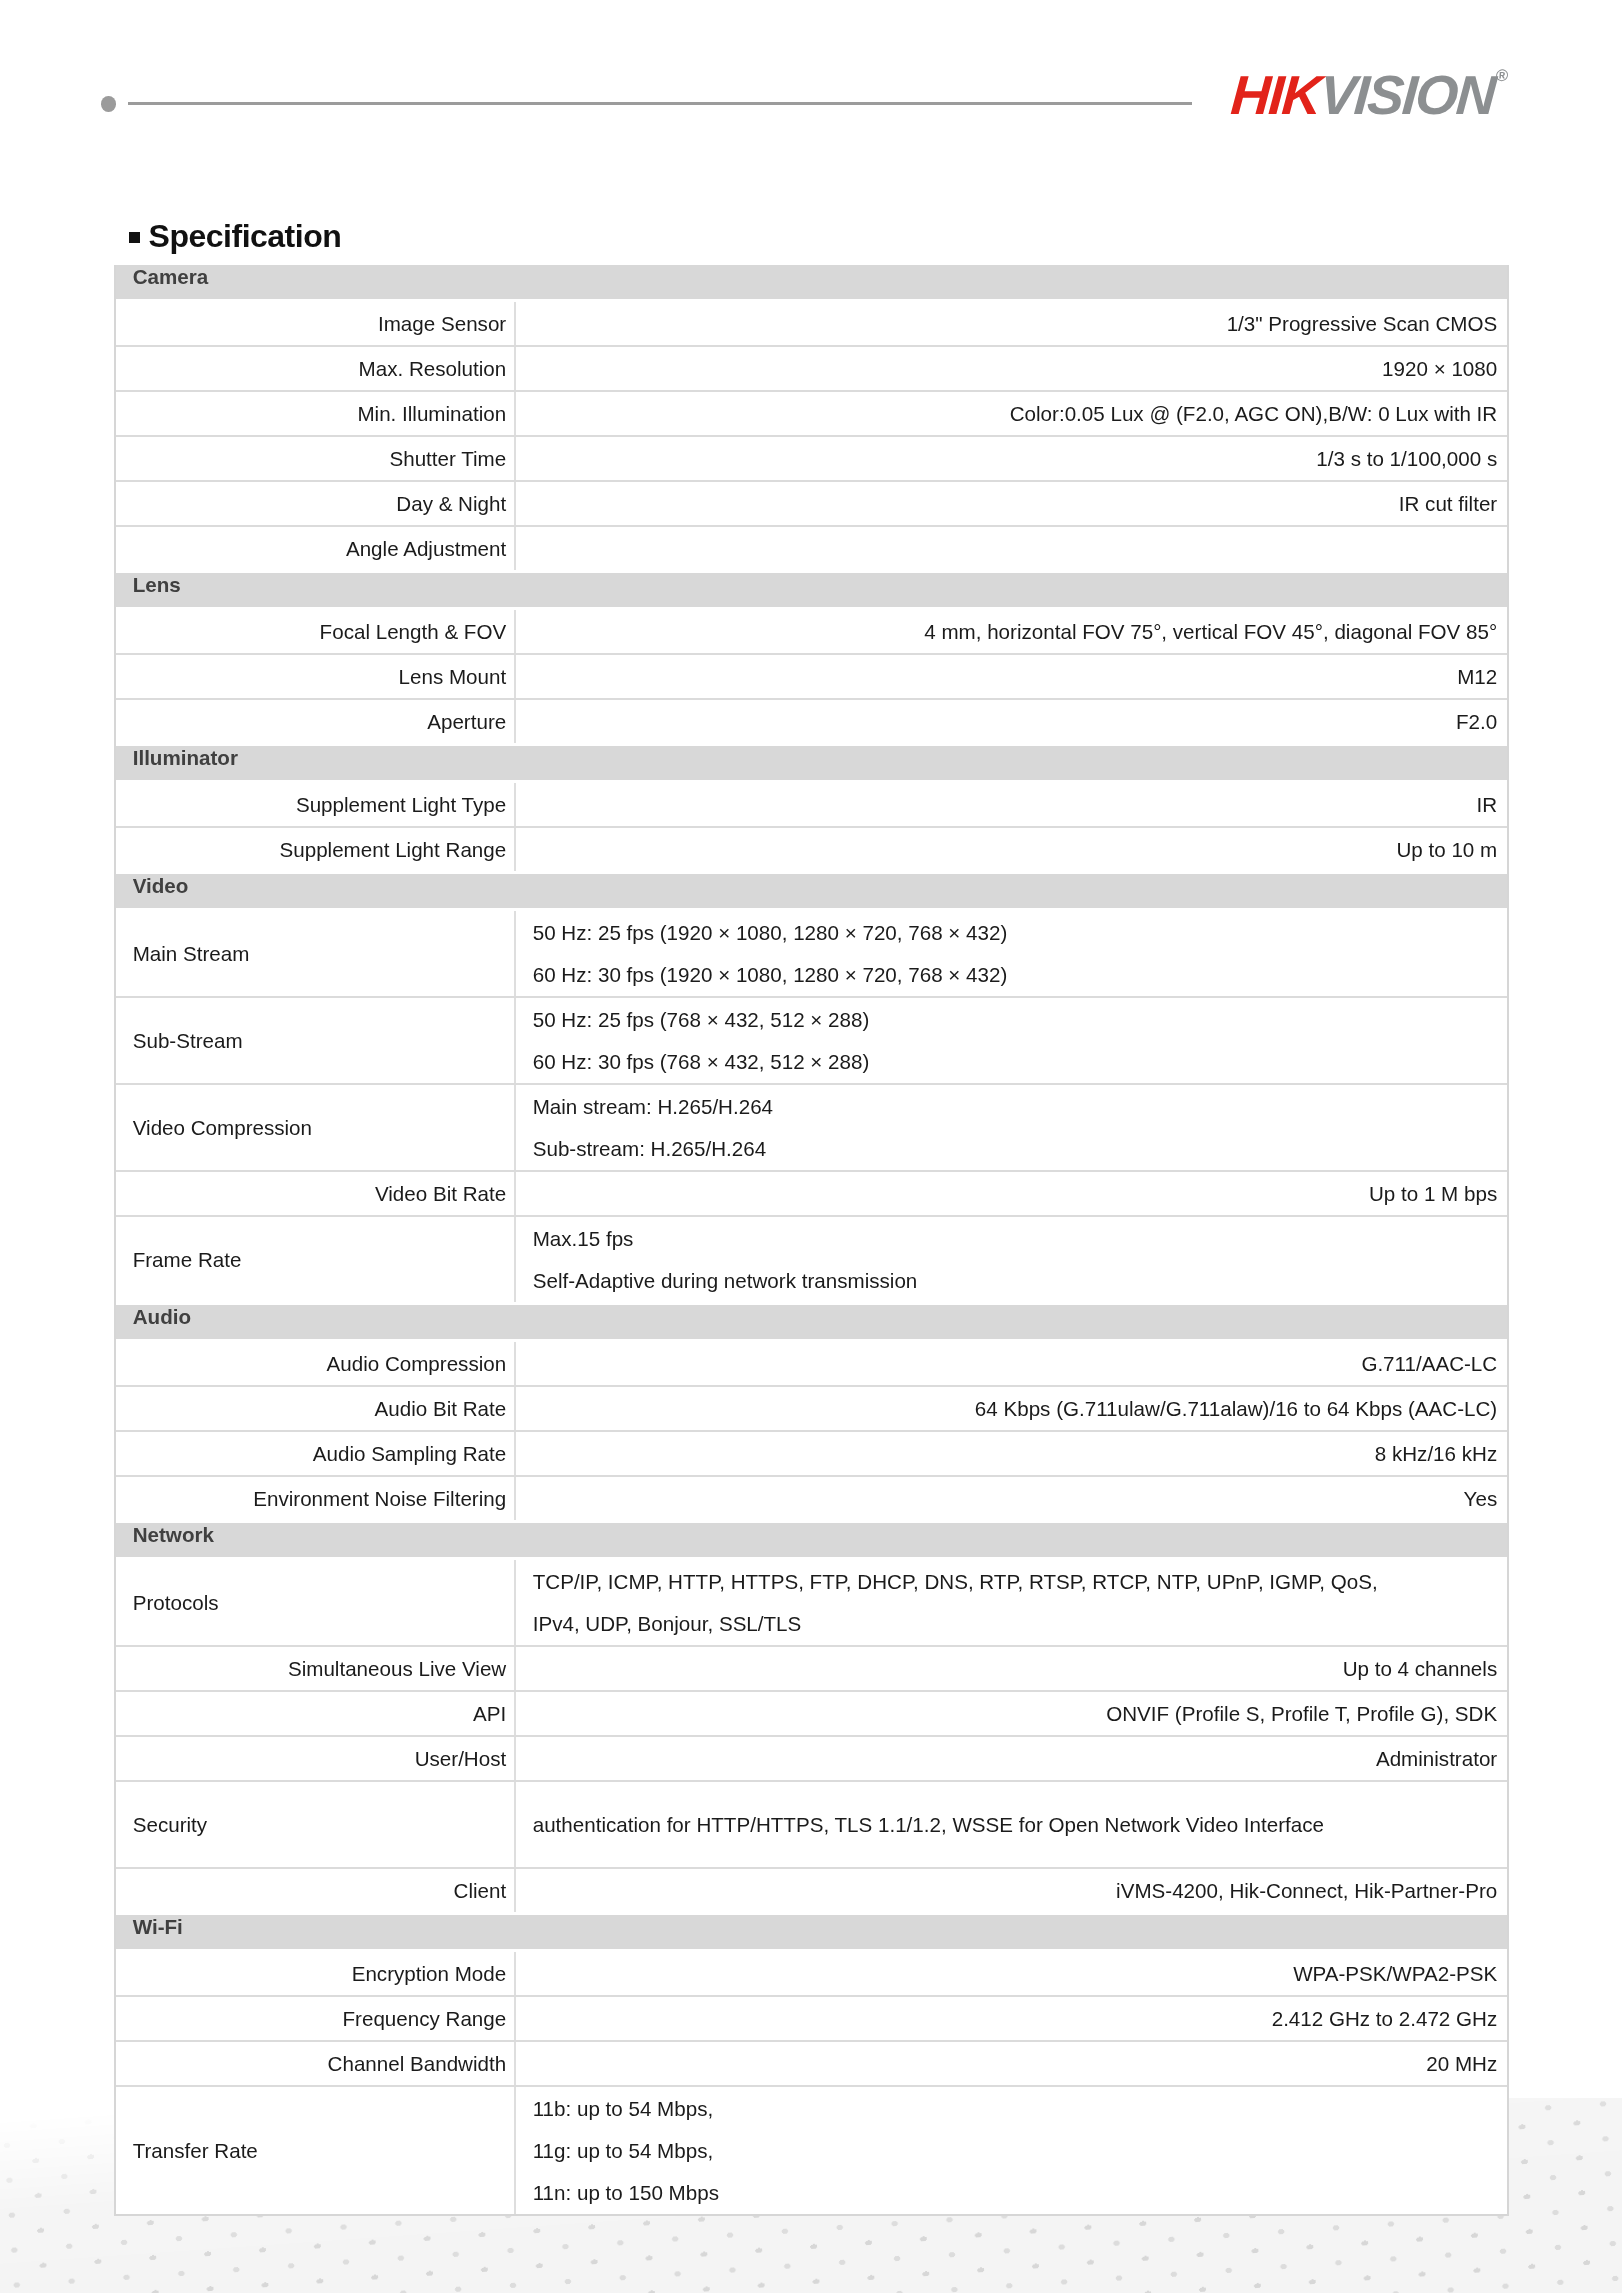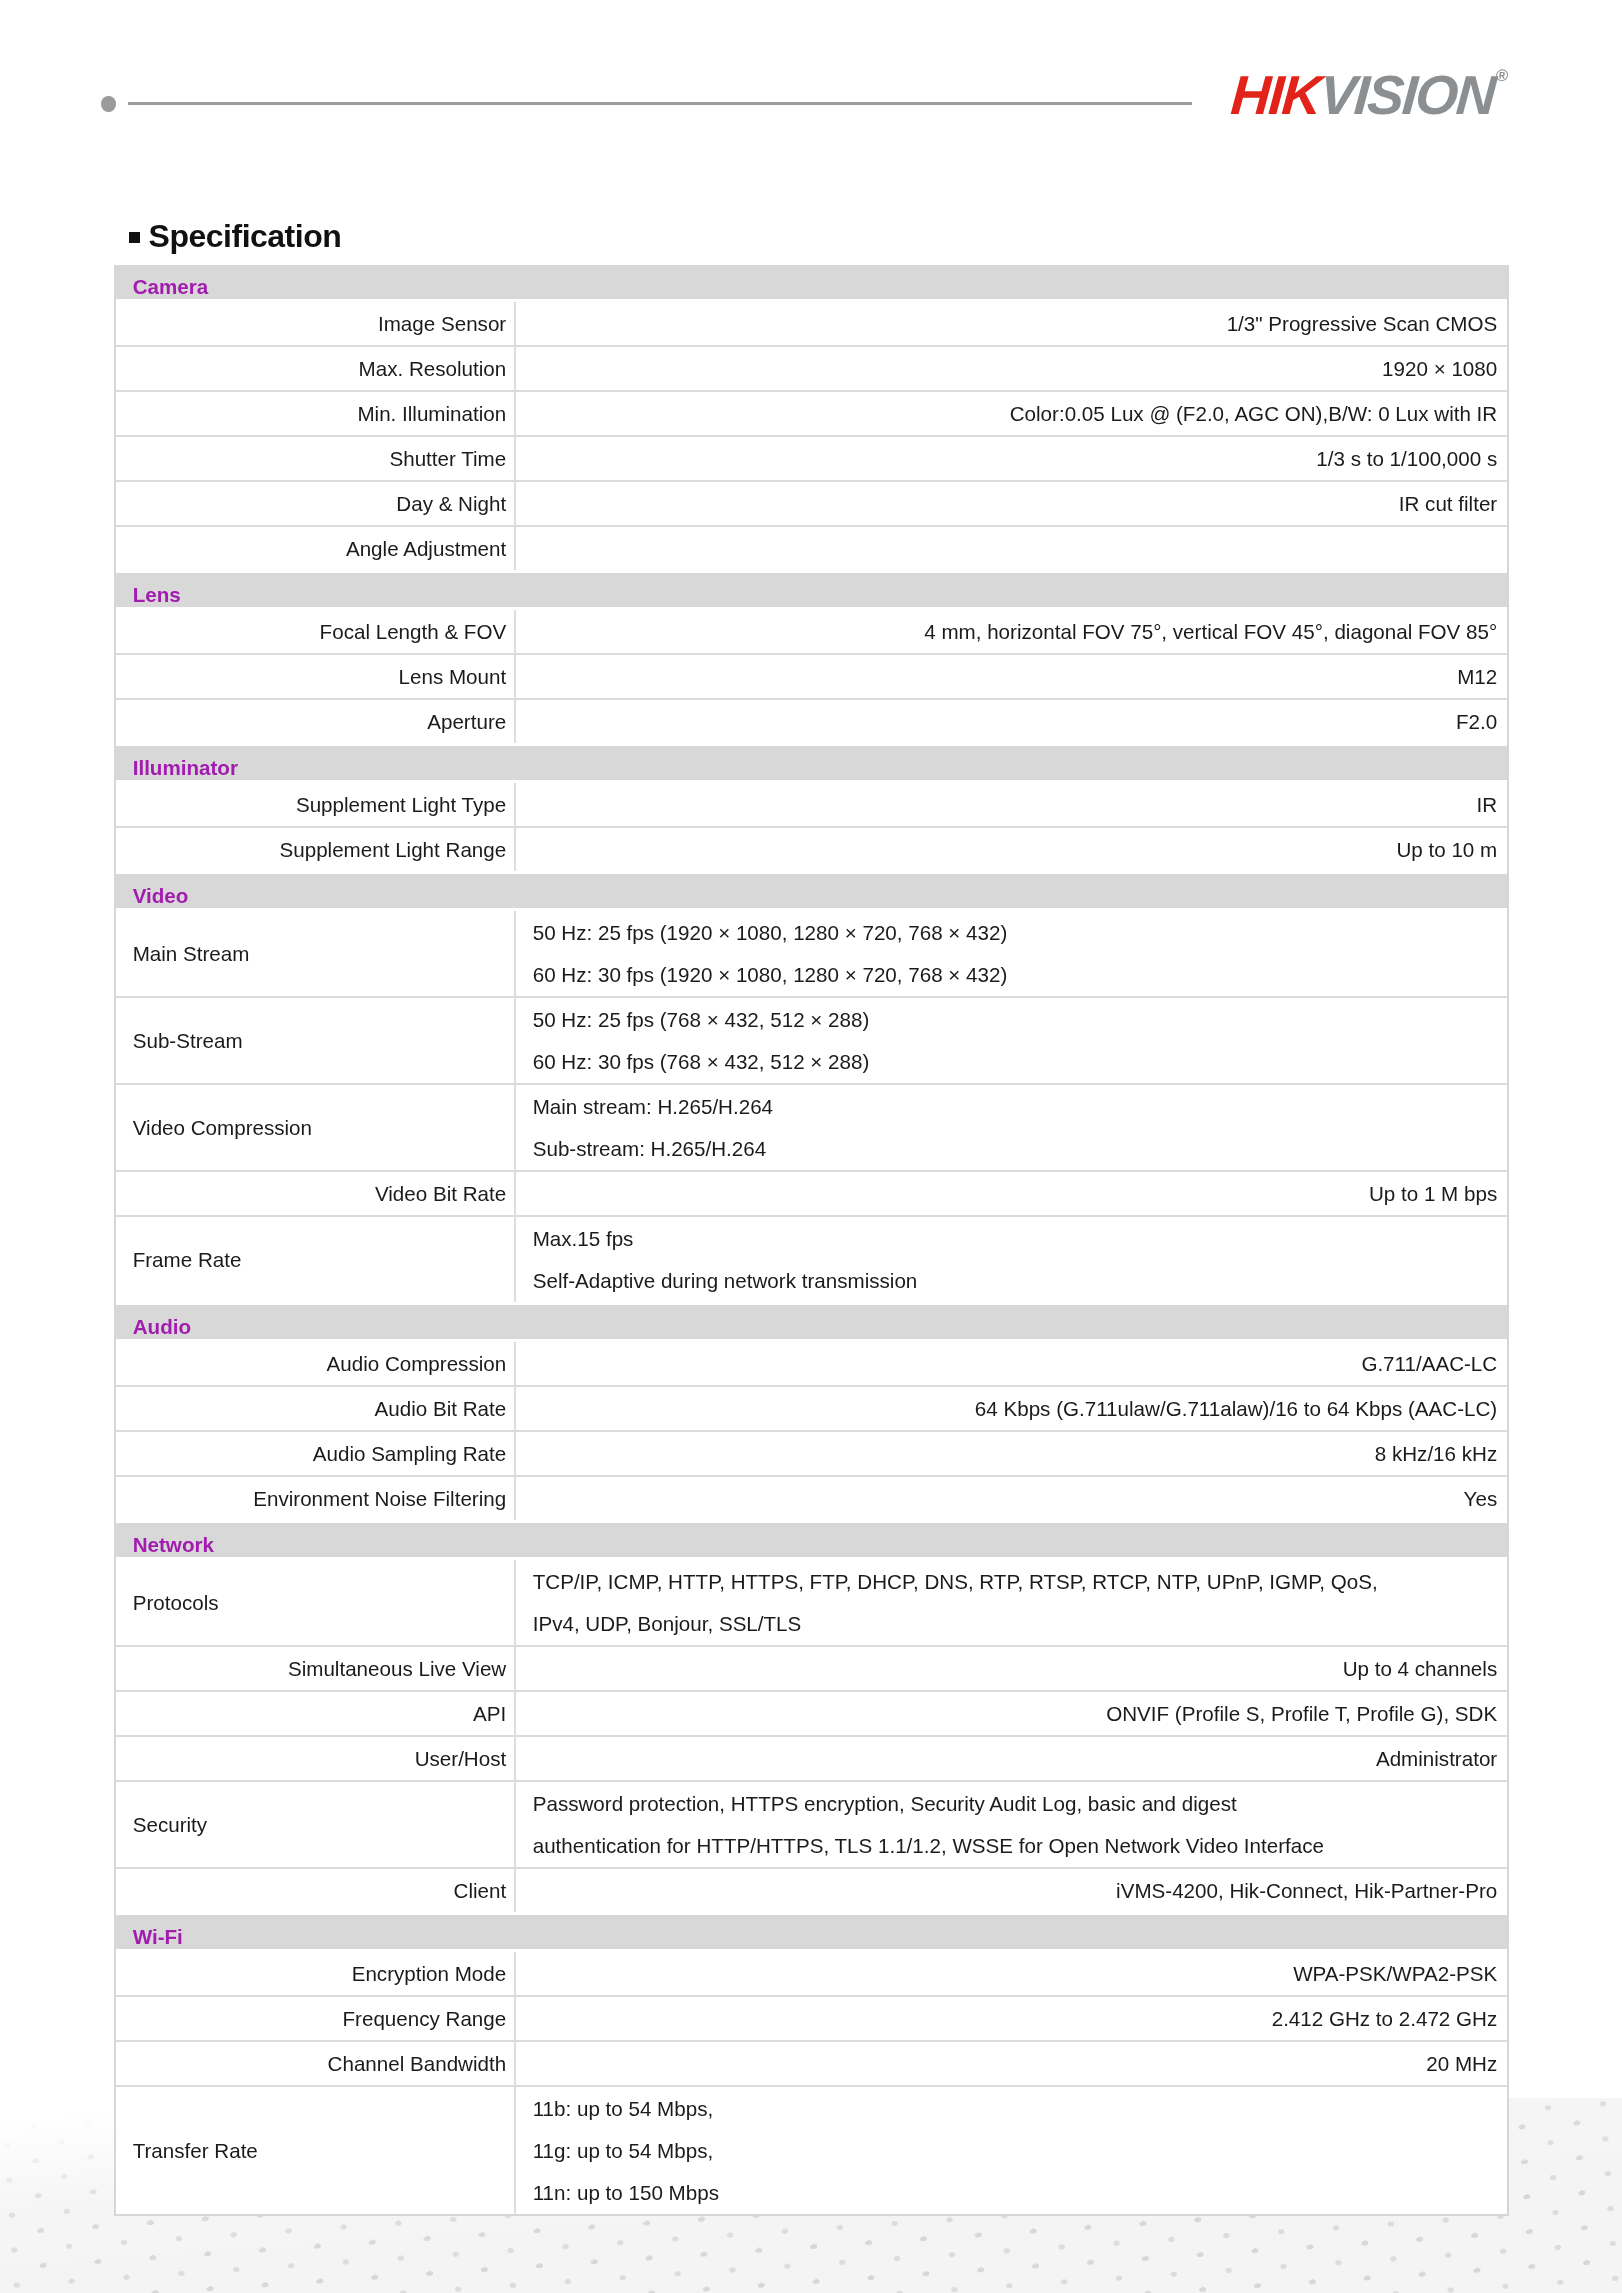--- a/index.html
+++ b/index.html
@@ -84,24 +84,24 @@
     border-bottom:2px solid #d6d6d6;
     background:#ffffff;
     z-index:2;
     box-sizing:border-box;
   }
   .section-band{
     background:#d8d8d8;
     height:34px;
     padding-left:16.7px;
     display:flex;
-    align-items:flex-end;
+    align-items:flex-start;
     font-weight:bold;
     font-size:20.6px;
-    color:#a21caf;
+    color:#404040;
     border-top:3.9px solid #ffffff;
     border-bottom:3.9px solid #ffffff;
   }
   .section-band.first{border-top:none;}
   .spec-row{
     display:flex;
     background:#ffffff;
   }
   .spec-row + .spec-row{border-top:2px solid #dbdbdb;}
   .cell{
@@ -382,21 +382,20 @@
         </div>
         <div class="cell cell-value">
           <div class="line">Administrator</div>
         </div>
       </div>
       <div class="spec-row rows-2">
         <div class="cell cell-label">
           <div class="line">Security</div>
         </div>
         <div class="cell cell-value">
-          <div class="line">Password protection, HTTPS encryption, Security Audit Log, basic and digest</div>
           <div class="line">authentication for HTTP/HTTPS, TLS 1.1/1.2, WSSE for Open Network Video Interface</div>
         </div>
       </div>
       <div class="spec-row rows-1">
         <div class="cell cell-label">
           <div class="line">Client</div>
         </div>
         <div class="cell cell-value">
           <div class="line">iVMS-4200, Hik-Connect, Hik-Partner-Pro</div>
         </div>

